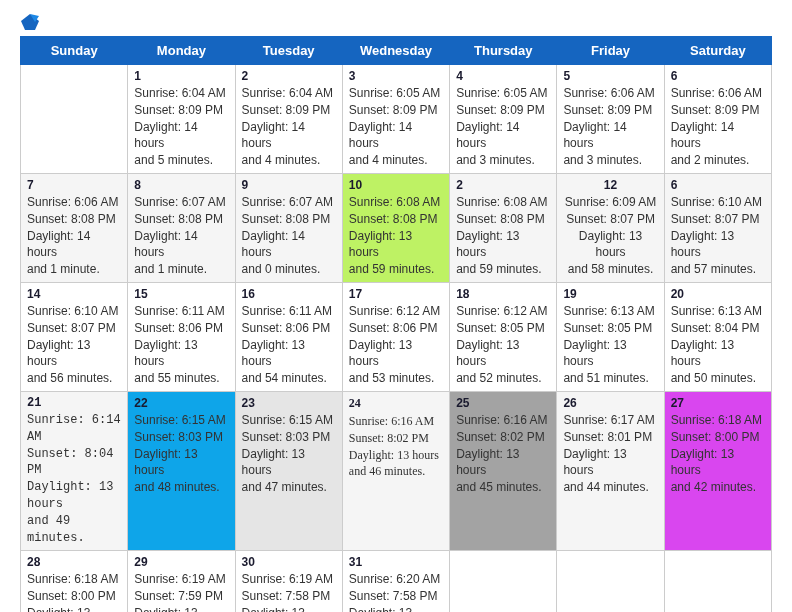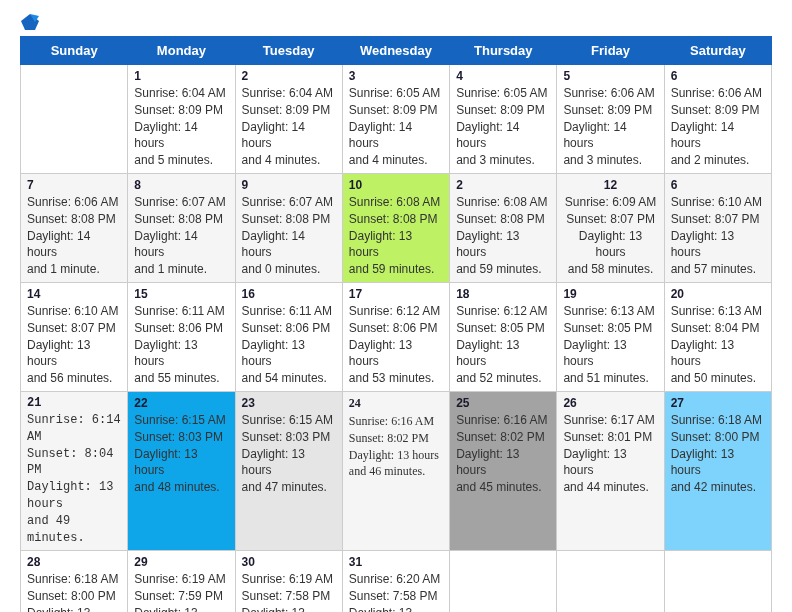--- a/index.html
+++ b/index.html
@@ -216,21 +216,21 @@
           <div class="day-detail">Sunrise: 6:16 AM<br>Sunset: 8:02 PM<br>Daylight: 13 hours<br>and 46 minutes.</div>
         </td>
         <td style="background: #a3a3a3;">
           <span class="day-number">25</span>
           <div class="day-detail">Sunrise: 6:16 AM<br>Sunset: 8:02 PM<br>Daylight: 13 hours<br>and 45 minutes.</div>
         </td>
         <td style="background: rgb(245, 245, 245);">
           <span class="day-number">26</span>
           <div class="day-detail">Sunrise: 6:17 AM<br>Sunset: 8:01 PM<br>Daylight: 13 hours<br>and 44 minutes.</div>
         </td>
-        <td style="background: #7dd3fc;">
+        <td style="background: #d946ef;">
           <span class="day-number">27</span>
           <div class="day-detail">Sunrise: 6:18 AM<br>Sunset: 8:00 PM<br>Daylight: 13 hours<br>and 42 minutes.</div>
         </td>
       </tr>
       <tr>
         <td>
           <span class="day-number">28</span>
           <div class="day-detail">Sunrise: 6:18 AM<br>Sunset: 8:00 PM<br>Daylight: 13 hours<br>and 41 minutes.</div>
         </td>
         <td>

